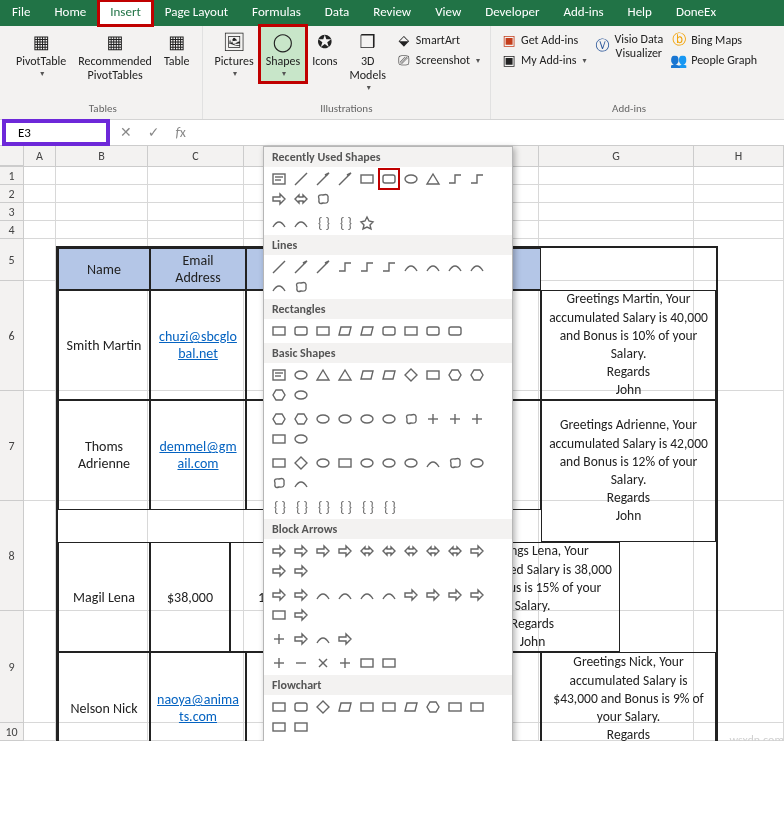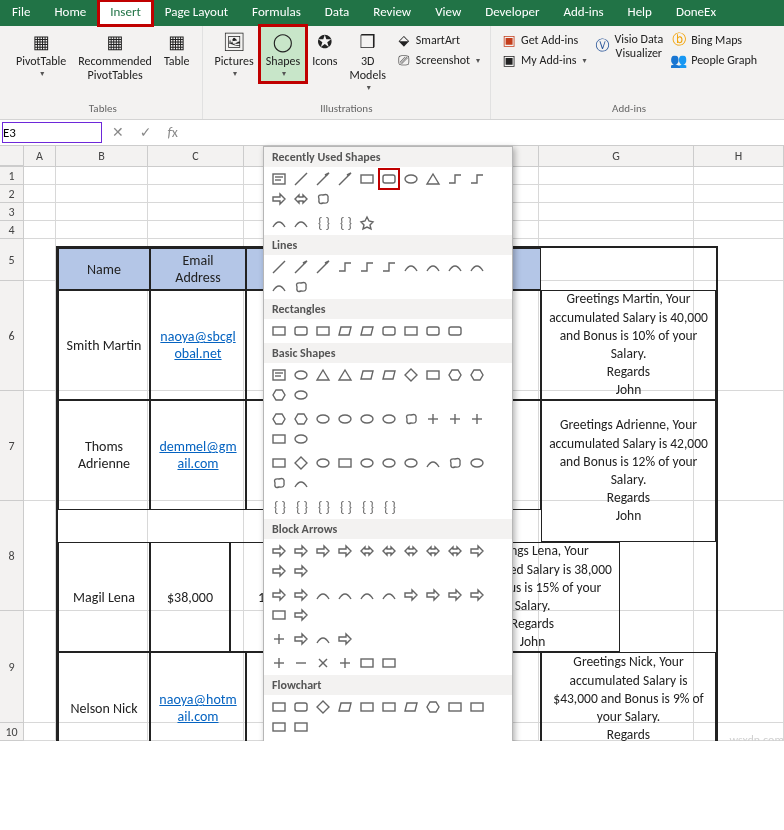--- a/index.html
+++ b/index.html
@@ -13,21 +13,21 @@
 .rgroup:last-child { border-right:none; }
 .rgroup-row { display:flex; align-items:flex-start; flex:1; }
 .rlbl { font-size:11px; color:#666; padding:2px 0 4px; }
 .rbtn { display:flex; flex-direction:column; align-items:center; padding:4px 6px; font-size:12px; cursor:pointer; text-align:center;}
 .rbtn .ico{ width:24px; height:24px; display:flex; align-items:center; justify-content:center; font-size:18px;}
 .rbtn.small{ flex-direction:row; padding:2px 4px; font-size:12px; gap:4px;}
 .rbtn.small .ico{width:16px;height:16px;font-size:14px;}
 .rbtn.sel { background:#c8e6c9; outline:3px solid #c00000; outline-offset:-1px;}
 .arrow::after{content:"▾"; font-size:8px; color:#555; margin-left:2px;}
 .namebox-row{display:flex;align-items:center;background:#fff;border-bottom:1px solid #ccc;height:26px;}
-.namebox{width:100px;padding:2px 0;border:1px solid #6d28d9;margin:2px;font-size:13px;outline:none;}
+.namebox{width:108px;padding:2px 12px;border:4px solid #6d28d9;margin:2px;font-size:13px;outline:none;}
 .fxarea{display:flex;align-items:center;flex:1;}
 .fxbtn{padding:0 8px;color:#888;font-size:14px;}
 .fxinput{flex:1;border:none;font-size:13px;padding:2px 4px;outline:none;}
 .sheet{position:relative;}
 .colhdrs{display:flex;background:#f3f2f1;border-bottom:1px solid #ccc;}
 .rowhdr-cell{width:24px;height:20px;border-right:1px solid #ccc;border-bottom:1px solid #ccc;background:#f3f2f1;}
 .colhdr{height:20px;border-right:1px solid #ccc;text-align:center;font-size:12px;color:#444;display:flex;align-items:center;justify-content:center;background:#f3f2f1;}
 .rows{display:flex;flex-direction:column;}
 .r{display:flex;}
 .rh{width:24px;border-right:1px solid #ccc;border-bottom:1px solid #ccc;background:#f3f2f1;font-size:12px;display:flex;align-items:center;justify-content:center;color:#444;}
@@ -293,21 +293,21 @@
         <div class="th cEmail" style="height:42px;white-space:pre">Email
 Address</div>
         <div class="th cSal" style="height:42px;white-space:pre">Salary
 (Yearly)</div>
         <div class="th cBon" style="height:42px;white-space:pre">Bonus</div>
         <div class="th cSub" style="height:42px;white-space:pre">Subject</div>
       </div>
     <div id="tbody">
         <div class="trow">
           <div class="td cName" style="height:110px">Smith Martin</div>
-          <div class="td cEmail link" style="height:110px;word-break:break-all">naoya@sbcglobal.net</div>
+          <div class="td cEmail link" style="height:110px;word-break:break-all">chuzi@sbcglobal.net</div>
           <div class="td cSal" style="height:110px">$40,000</div>
           <div class="td cBon" style="height:110px">10%</div>
           <div class="td cSub" style="height:110px;white-space:pre">Salary
 Restructured
 Notice</div>
           <div class="td cBody body" style="height:110px;white-space:pre-line">Greetings Martin, Your accumulated Salary is 40,000 and Bonus is 10% of your Salary.
 Regards
 John</div>
         </div>
         <div class="trow">
@@ -328,21 +328,21 @@
           <div class="td cBon" style="height:110px">15%</div>
           <div class="td cSub" style="height:110px;white-space:pre">Salary
 Restructured
 Notice</div>
           <div class="td cBody body" style="height:110px;white-space:pre-line">Greetings Lena, Your accumulated Salary is 38,000 and Bonus is 15% of your Salary.
 Regards
 John</div>
         </div>
         <div class="trow">
           <div class="td cName" style="height:112px">Nelson  Nick</div>
-          <div class="td cEmail link" style="height:112px;word-break:break-all">naoya@hotmail.com</div>
+          <div class="td cEmail link" style="height:112px;word-break:break-all">naoya@animats.com</div>
           <div class="td cSal" style="height:112px">$43,000</div>
           <div class="td cBon" style="height:112px">9%</div>
           <div class="td cSub" style="height:112px;white-space:pre">Salary
 Restructured
 Notice</div>
           <div class="td cBody body" style="height:112px;white-space:pre-line">Greetings Nick, Your accumulated Salary is $43,000 and Bonus is 9% of your Salary.
 Regards
 John</div>
         </div>
       </div>

